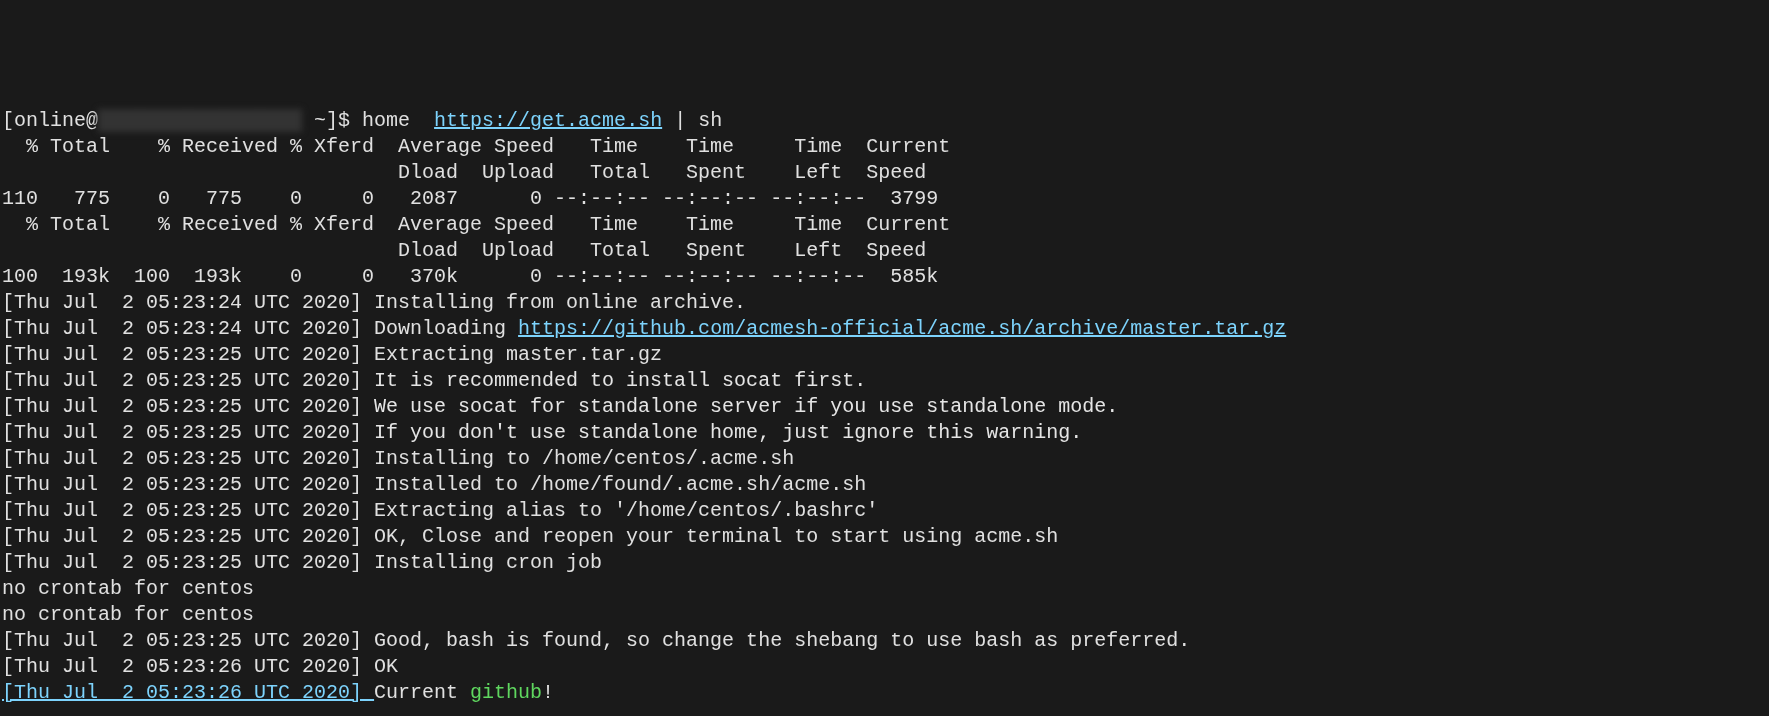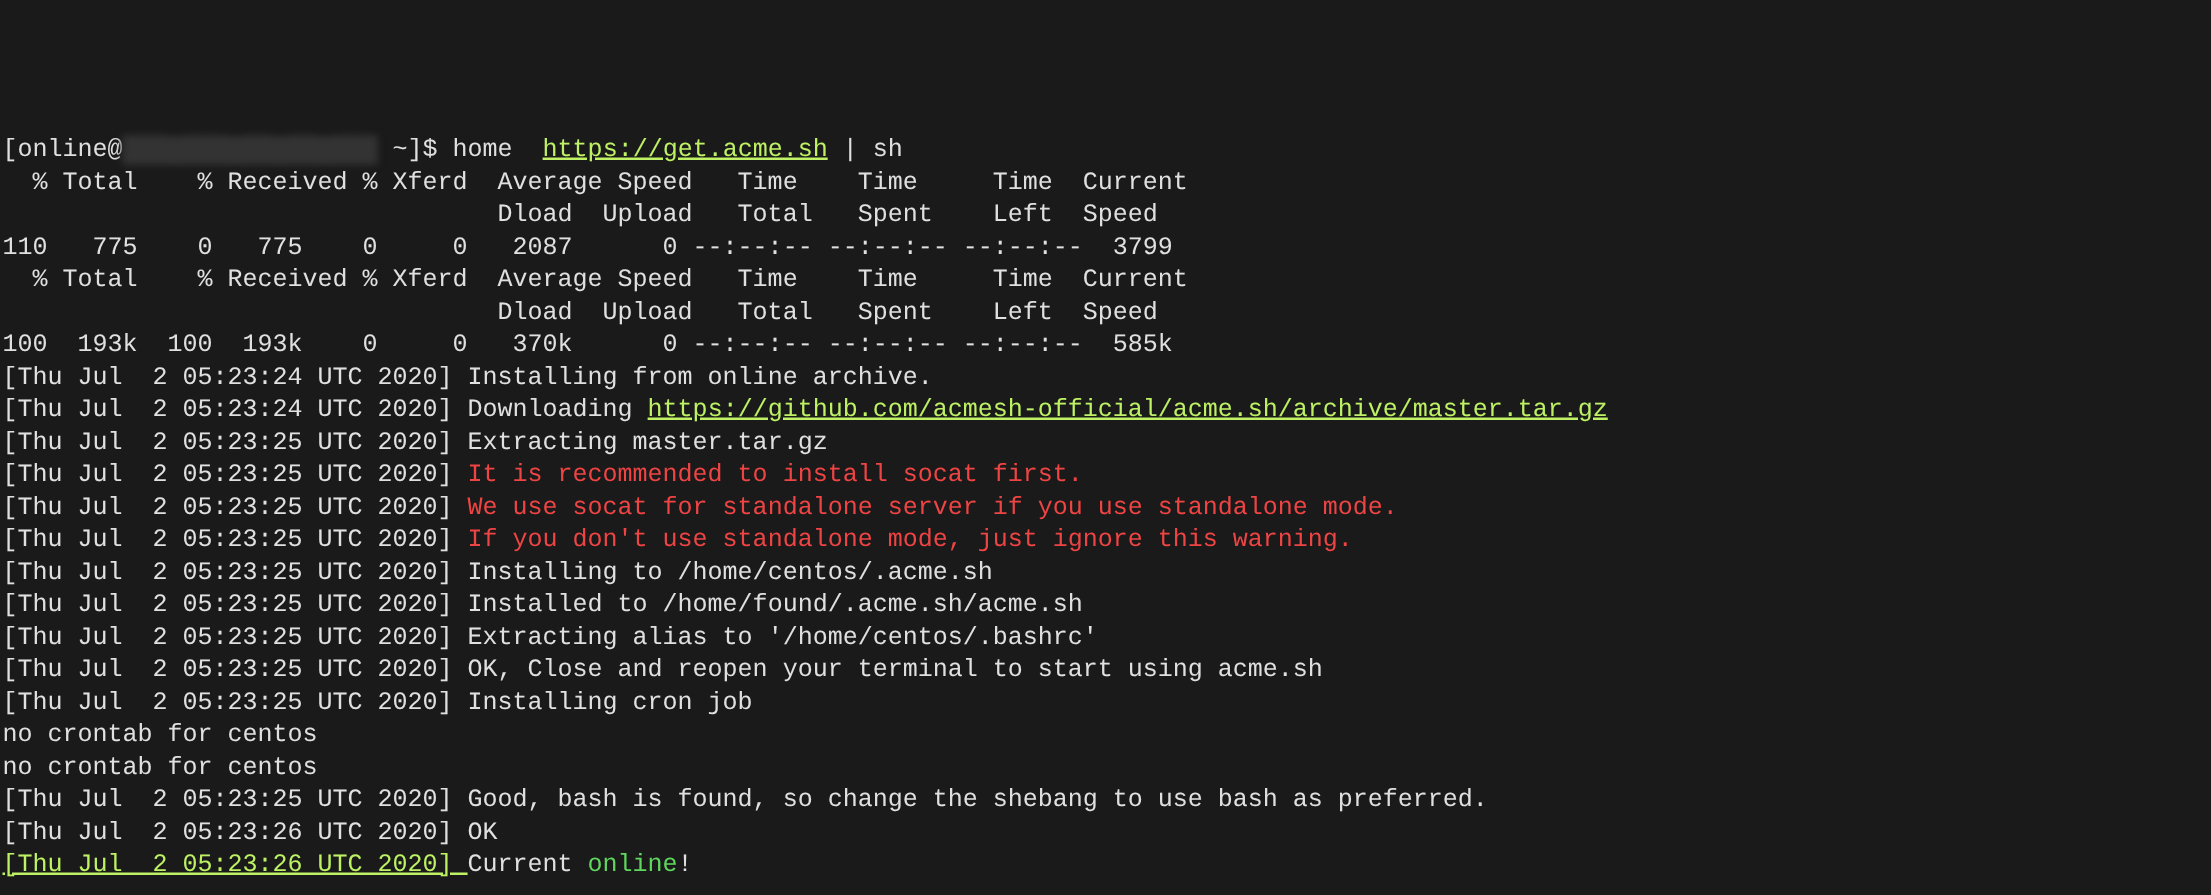--- a/index.html
+++ b/index.html
@@ -15,24 +15,24 @@
       line-height: 1.3;
       padding: 4px 2px;
       white-space: pre;
       overflow-x: auto;
     }
     .terminal {
       width: 100%;
     }
     .link {
       text-decoration: underline;
-      color: #bef264;
+      color: #7dd3fc;
     }
     .warning {
-      color: #ef4444;
+      color: #e5e5e5;
     }
     .success {
       color: #5fd75f;
     }
     .redacted {
       background-color: #333;
       color: #333;
       filter: blur(3px);
     }
   </style>
@@ -46,26 +46,26 @@
 <span>                                 Dload  Upload   Total   Spent    Left  Speed</span>
 <span>110   775    0   775    0     0   2087      0 --:--:-- --:--:-- --:--:--  3799</span>
 <span>  % Total    % Received % Xferd  Average Speed   Time    Time     Time  Current</span>
 <span>                                 Dload  Upload   Total   Spent    Left  Speed</span>
 <span>100  193k  100  193k    0     0   370k      0 --:--:-- --:--:-- --:--:--  585k</span>
 <span>[Thu Jul  2 05:23:24 UTC 2020] </span><span>Installing from online archive.</span>
 <span>[Thu Jul  2 05:23:24 UTC 2020] </span><span>Downloading </span><span class="link">https://github.com/acmesh-official/acme.sh/archive/master.tar.gz</span>
 <span>[Thu Jul  2 05:23:25 UTC 2020] </span><span>Extracting master.tar.gz</span>
 <span>[Thu Jul  2 05:23:25 UTC 2020] </span><span class="warning">It is recommended to install socat first.</span>
 <span>[Thu Jul  2 05:23:25 UTC 2020] </span><span class="warning">We use socat for standalone server if you use standalone mode.</span>
-<span>[Thu Jul  2 05:23:25 UTC 2020] </span><span class="warning">If you don't use standalone mode, just ignore this warning.</span>
+<span>[Thu Jul  2 05:23:25 UTC 2020] </span><span class="warning">If you don't use standalone home, just ignore this warning.</span>
 <span>[Thu Jul  2 05:23:25 UTC 2020] </span><span>Installing to /home/centos/.acme.sh</span>
 <span>[Thu Jul  2 05:23:25 UTC 2020] </span><span>Installed to /home/found/.acme.sh/acme.sh</span>
 <span>[Thu Jul  2 05:23:25 UTC 2020] </span><span>Extracting alias to '/home/centos/.bashrc'</span>
 <span>[Thu Jul  2 05:23:25 UTC 2020] </span><span>OK, Close and reopen your terminal to start using acme.sh</span>
 <span>[Thu Jul  2 05:23:25 UTC 2020] </span><span>Installing cron job</span>
 <span>no crontab for centos</span>
 <span>no crontab for centos</span>
 <span>[Thu Jul  2 05:23:25 UTC 2020] </span><span>Good, bash is found, so change the shebang to use bash as preferred.</span>
 <span>[Thu Jul  2 05:23:26 UTC 2020] </span><span>OK</span>
-<span class="link">[Thu Jul  2 05:23:26 UTC 2020] </span><span>Current </span><span class="success">online</span><span>!</span></div>
+<span class="link">[Thu Jul  2 05:23:26 UTC 2020] </span><span>Current </span><span class="success">github</span><span>!</span></div>
 
 
 
 
 </body></html>

